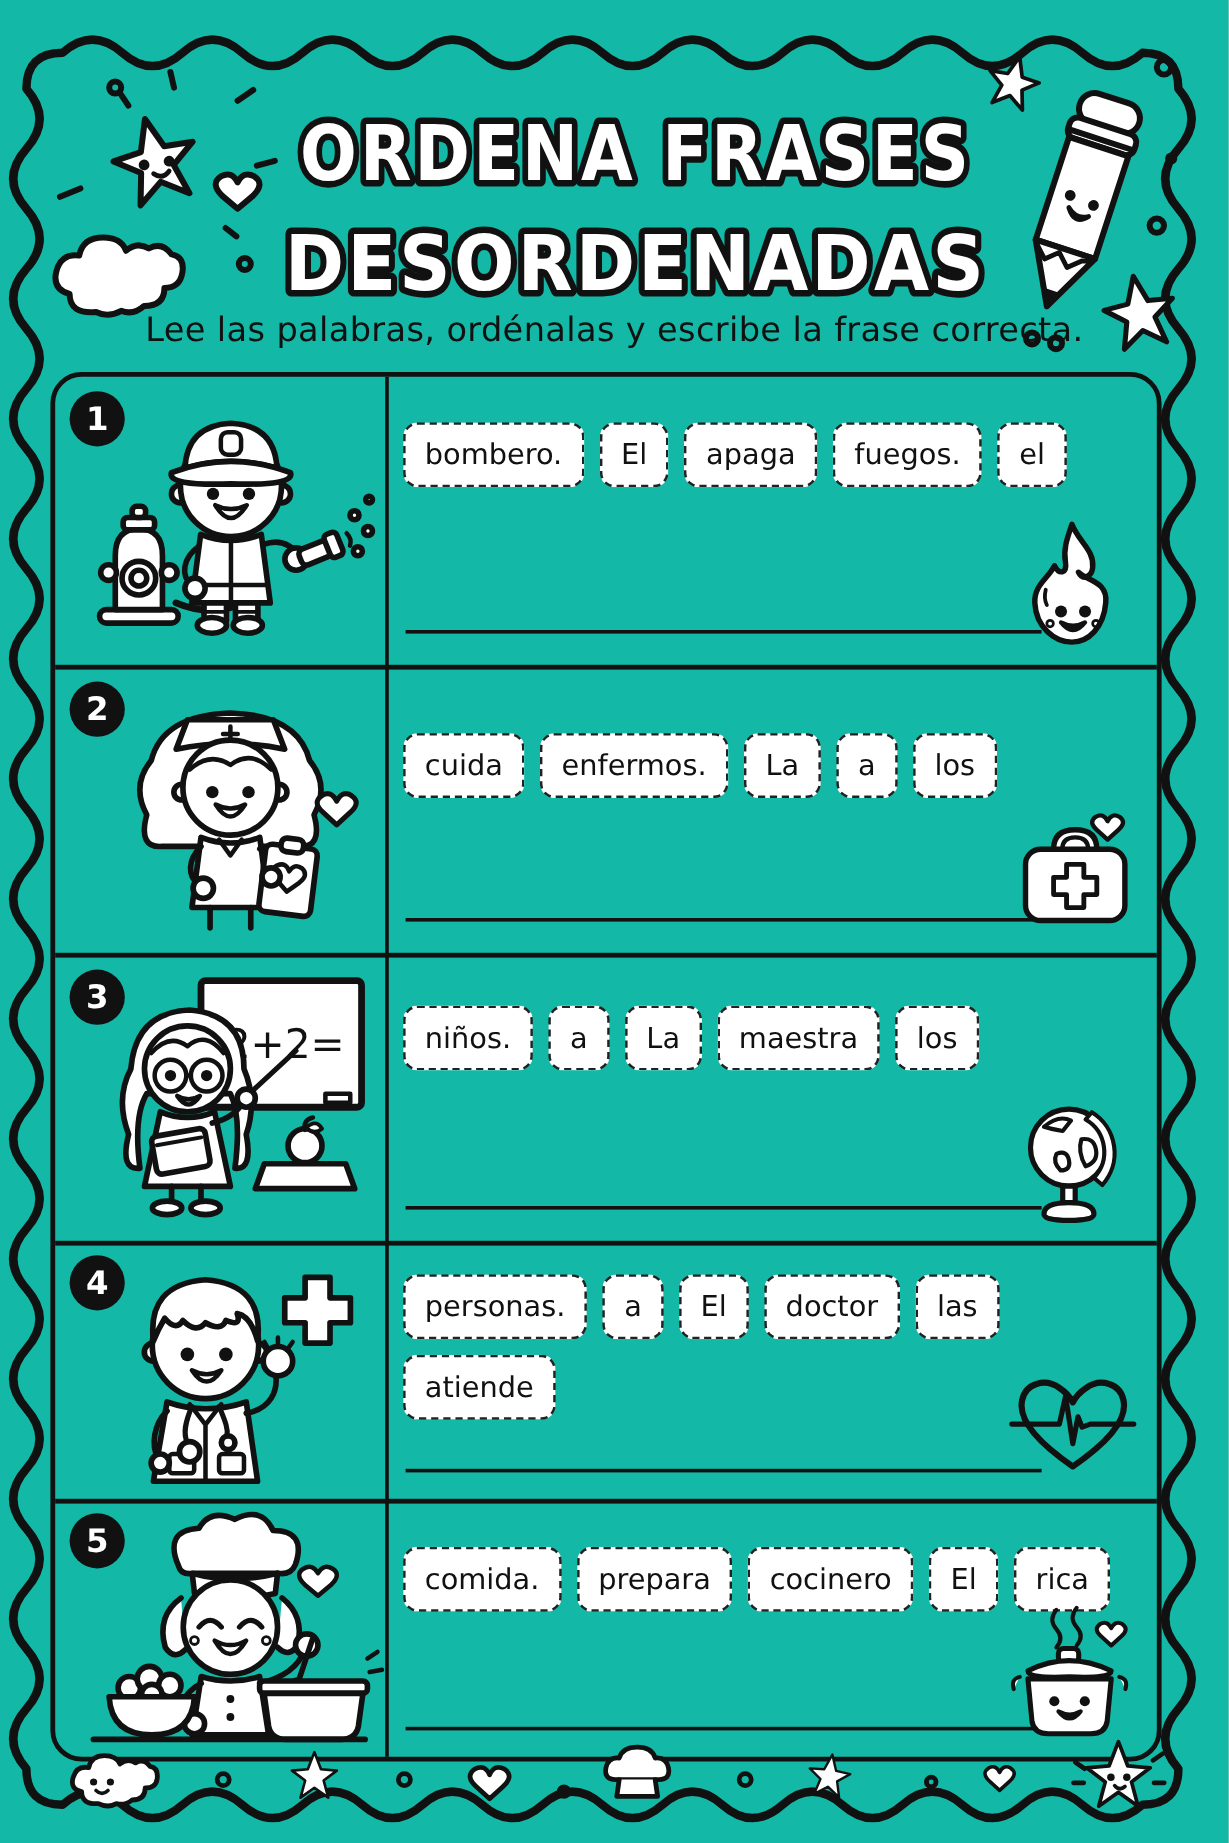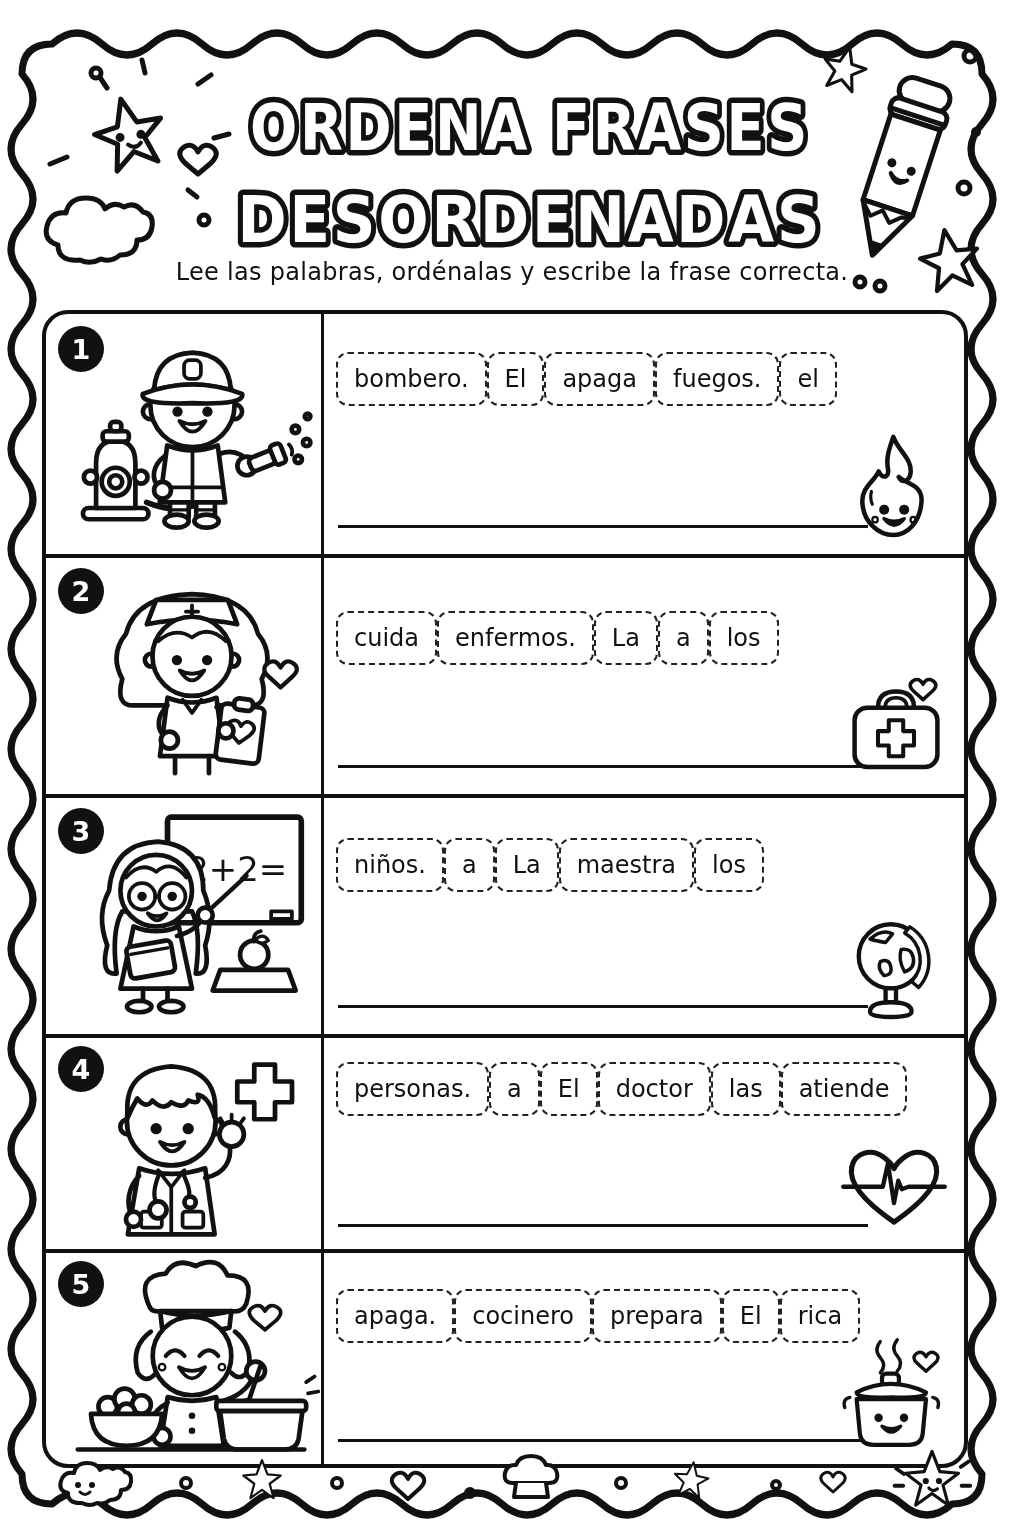--- a/index.html
+++ b/index.html
@@ -1,33 +1,33 @@
 <!DOCTYPE html>
 <html><head>
 <meta charset="utf-8">
 <style>
   html,body{margin:0;padding:0;background:#e8e8e8}
-  .page{position:relative;width:1024px;height:1536px;background:#ffffff;margin:0 auto;
+  .page{position:relative;width:1024px;height:1536px;background:#14b8a6;margin:0 auto;
         font-family:"DejaVu Sans",sans-serif;color:#111;overflow:hidden}
   .abs{position:absolute}
   svg{display:block;overflow:visible}
   .st{stroke:#111;fill:none;stroke-linecap:round;stroke-linejoin:round}
   .fw{fill:#fff}
   .ink{fill:#111;stroke:none}
   .panel{left:42px;top:310px;width:918px;height:1150px;border:4px solid #111;border-radius:26px}
   .vdiv{left:275px;top:0;bottom:0;width:3px;background:#111}
   .hsep{left:0;right:0;height:4px;background:#111}
   .row{left:0;right:0}
   .badge{width:46px;height:46px;border-radius:50%;background:#111;color:#fff;display:flex;
          align-items:center;justify-content:center;font-size:27px;font-weight:bold;z-index:3}
-  .chips{display:flex;flex-wrap:wrap;gap:0;align-items:flex-start}
+  .chips{display:flex;flex-wrap:wrap;gap:13px;align-items:flex-start}
   .chip{border:2.5px dashed #222;border-radius:12px;padding:11px 16px;font-size:24px;
         white-space:nowrap;background:#fff}
   .answer{border-bottom:3px solid #111;height:0;width:530px}
-  .subtitle{left:0;width:100%;text-align:center;font-size:24px;letter-spacing:.3px}
+  .subtitle{left:0;width:100%;text-align:center;font-size:28px;letter-spacing:.3px}
   svg text{font-family:"DejaVu Sans",sans-serif}
   .titleTxt{font-weight:bold;fill:#fff;stroke:#111;stroke-width:11px;paint-order:stroke;
             stroke-linejoin:round;font-size:64px;letter-spacing:3px}
 </style>
 </head>
 <body>
 
 <div class="page">
 
   <svg class="abs" style="left:0;top:0" width="1024" height="1536" viewBox="0 0 1024 1536">
@@ -344,23 +344,23 @@
           <circle class="fw" cx="40" cy="164" r="10"></circle>
             <circle class="fw" cx="58" cy="156" r="11"></circle>
           <circle class="fw" cx="76" cy="162" r="10"></circle>
             <circle class="fw" cx="60" cy="170" r="9"></circle>
           <path class="fw" d="M22 172 Q24 206 60 206 Q96 206 98 172 Z"></path>
           <path d="M8 210 H250" stroke-width="5"></path>
           <path class="fw" d="M208 62 q-5,-9 -13,-4 q-8,5 1,14 l12 10 12,-10 q9,-9 1,-14 q-8,-5 -13,4 Z" stroke-width="4"></path>
         </g>
       </svg>
       <div class="abs chips" style="left:290px;top:40px;right:14px">
-        <span class="chip">apaga.</span>
+        <span class="chip">comida.</span>
+        <span class="chip">prepara</span>
         <span class="chip">cocinero</span>
-        <span class="chip">prepara</span>
         <span class="chip">El</span>
         <span class="chip">rica</span>
       </div>
       <div class="abs answer" style="left:292px;bottom:22px"></div>
       <svg class="abs" style="right:16px;bottom:10px" width="110" height="120" viewBox="0 0 130 140">
         <g class="st" stroke-width="5">
           <path d="M50 8 q-8 10 0 19 q8 9 0 18" stroke-width="4"></path>
           <path d="M70 6 q-8 10 0 19 q8 9 0 18" stroke-width="4"></path>
           <path class="fw" d="M104 26 q-4,-8 -11,-4 q-7,5 1,12 l10 9 10,-9 q8,-7 1,-12 q-7,-4 -11,4 Z" stroke-width="4"></path>
           <rect class="fw" x="52" y="46" width="20" height="14" rx="5"></rect>

